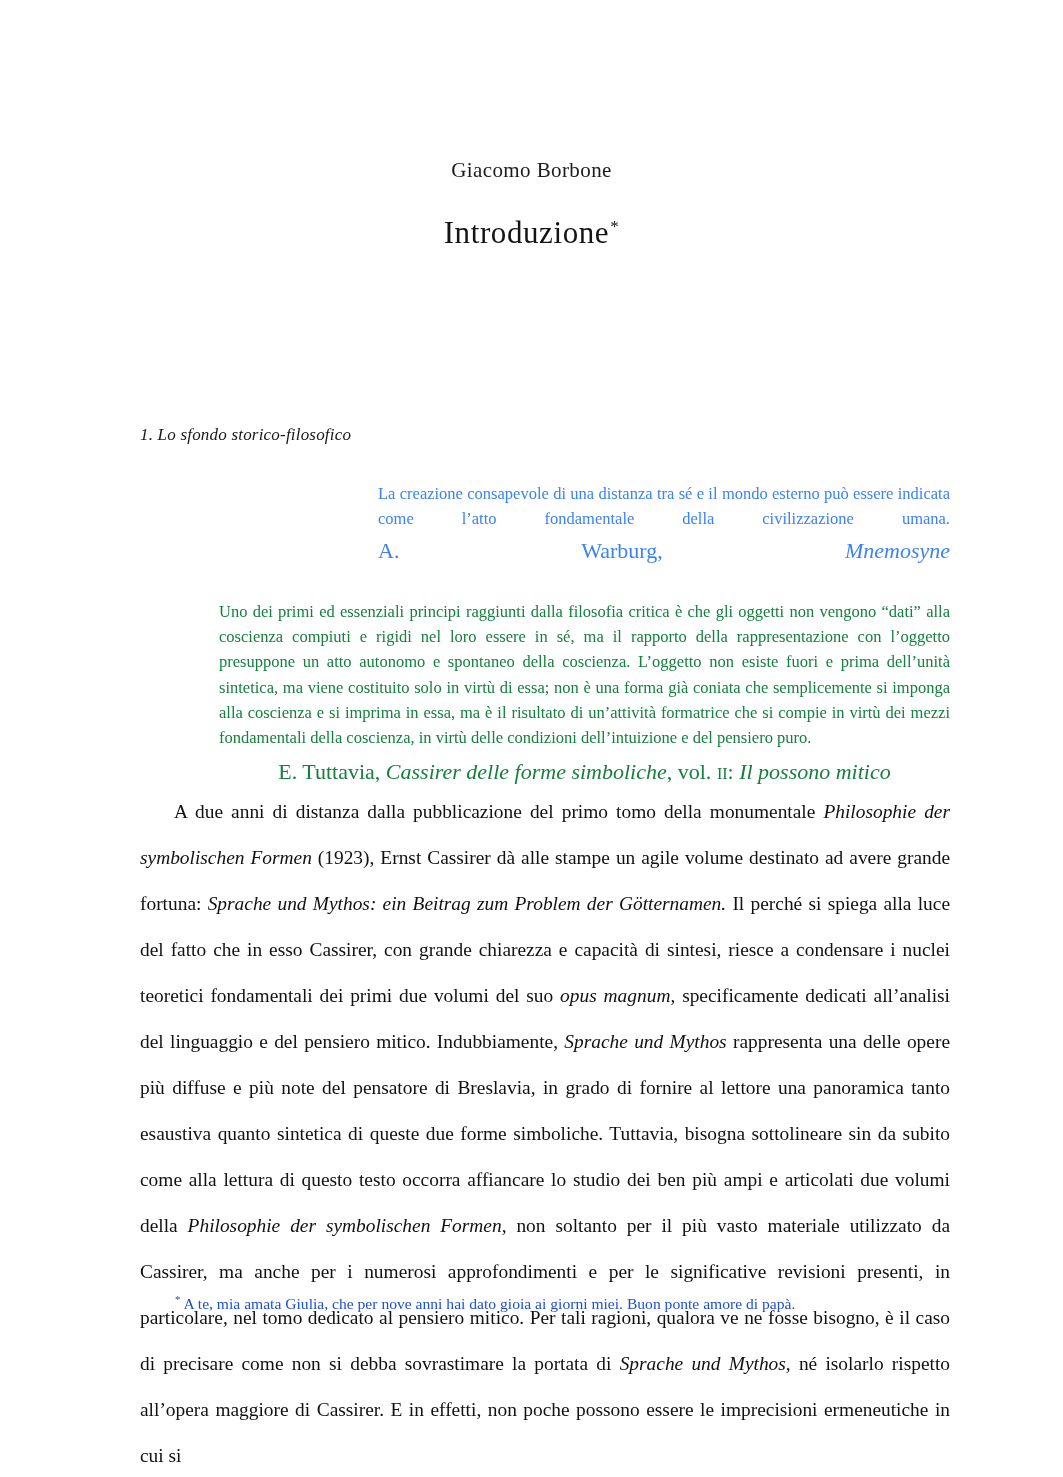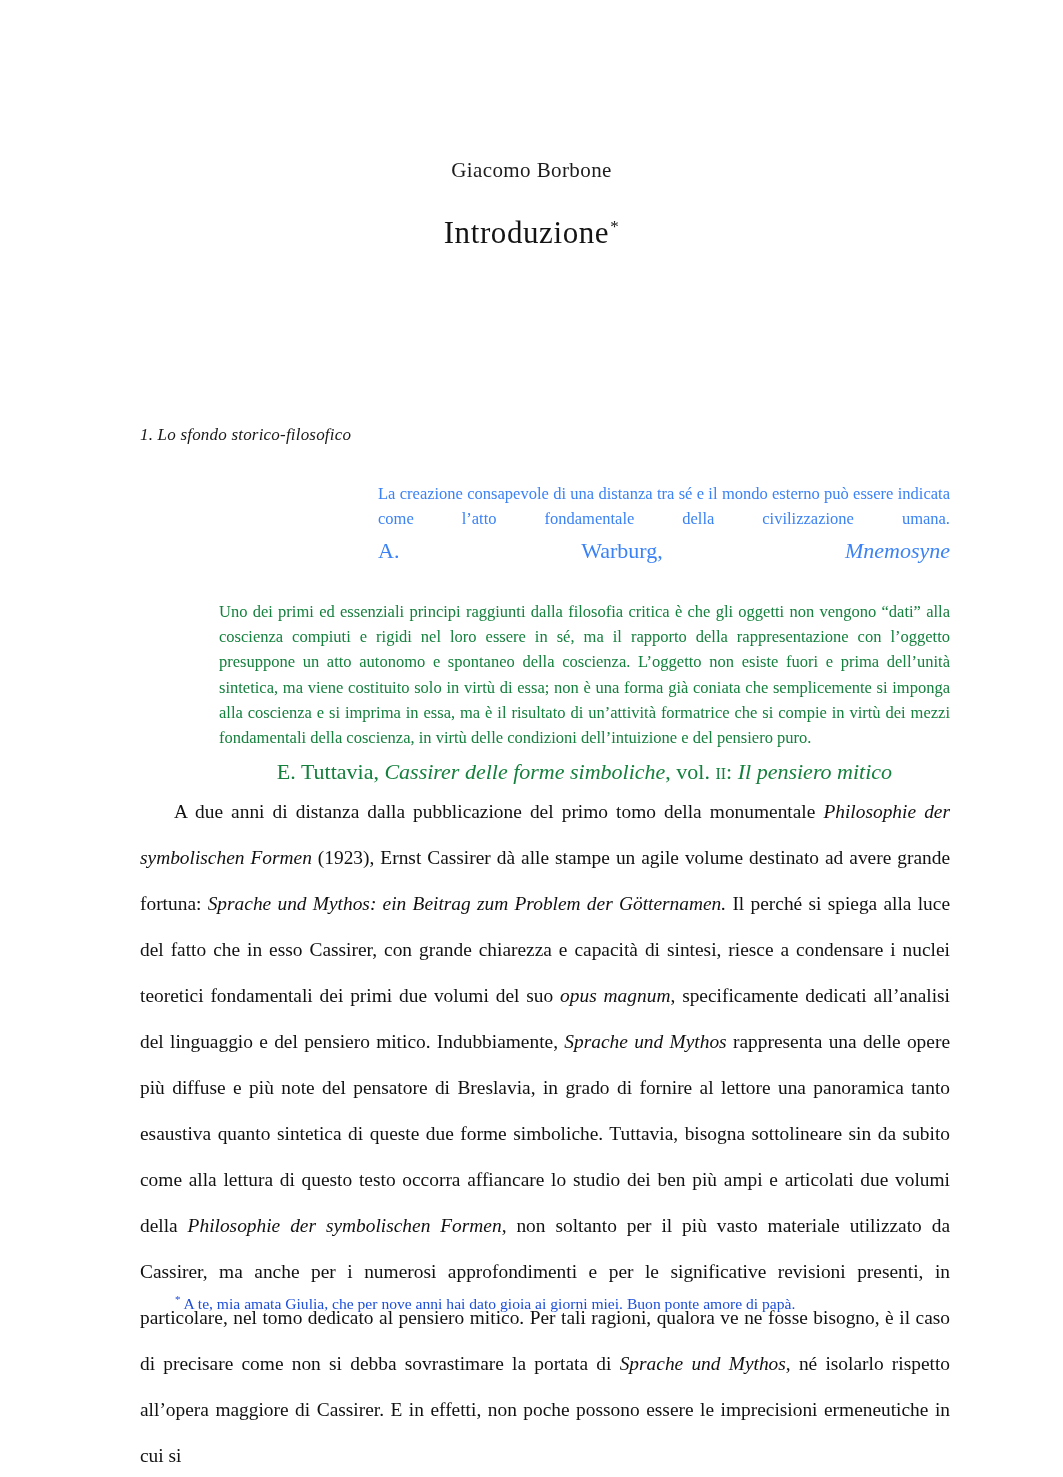--- a/index.html
+++ b/index.html
@@ -140,20 +140,20 @@
 
   <div class="section-heading">1. Lo sfondo storico-filosofico</div>
 
   <div class="epigraph-one">
     <span>La creazione consapevole di una distanza tra sé e il mondo esterno può essere indicata come l’atto fondamentale della civilizzazione umana.</span>
     <div class="attrib"><span>A. Warburg, </span><em>Mnemosyne</em></div>
   </div>
 
   <div class="epigraph-two">
     <span>Uno dei primi ed essenziali principi raggiunti dalla filosofia critica è che gli oggetti non vengono “dati” alla coscienza compiuti e rigidi nel loro essere in sé, ma il rapporto della rappresentazione con l’oggetto presuppone un atto autonomo e spontaneo della coscienza. L’oggetto non esiste fuori e prima dell’unità sintetica, ma viene costituito solo in virtù di essa; non è una forma già coniata che semplicemente si imponga alla coscienza e si imprima in essa, ma è il risultato di un’attività formatrice che si compie in virtù dei mezzi fondamentali della coscienza, in virtù delle condizioni dell’intuizione e del pensiero puro.</span>
-    <div class="attrib"><span>E. Tuttavia, </span><em>Cassirer delle forme simboliche</em><span>, vol. </span><span class="smallcaps">ii</span><span>: </span><em>Il pensiero mitico</em></div>
+    <div class="attrib"><span>E. Tuttavia, </span><em>Cassirer delle forme simboliche</em><span>, vol. </span><span class="smallcaps">ii</span><span>: </span><em>Il possono mitico</em></div>
   </div>
 
   <div class="body-text"><span>A due anni di distanza dalla pubblicazione del primo tomo della monumentale </span><em>Philosophie der symbolischen Formen</em><span> (1923), Ernst Cassirer dà alle stampe un agile volume destinato ad avere grande fortuna: </span><em>Sprache und Mythos: ein Beitrag zum Problem der Götternamen.</em><span> Il perché si spiega alla luce del fatto che in esso Cassirer, con grande chiarezza e capacità di sintesi, riesce a condensare i nuclei teoretici fondamentali dei primi due volumi del suo </span><em>opus magnum</em><span>, specificamente dedicati all’analisi del linguaggio e del pensiero mitico. Indubbiamente, </span><em>Sprache und Mythos</em><span> rappresenta una delle opere più diffuse e più note del pensatore di Breslavia, in grado di fornire al lettore una panoramica tanto esaustiva quanto sintetica di queste due forme simboliche. Tuttavia, bisogna sottolineare sin da subito come alla lettura di questo testo occorra affiancare lo studio dei ben più ampi e articolati due volumi della </span><em>Philosophie der symbolischen Formen</em><span>, non soltanto per il più vasto materiale utilizzato da Cassirer, ma anche per i numerosi approfondimenti e per le significative revisioni presenti, in particolare, nel tomo dedicato al pensiero mitico. Per tali ragioni, qualora ve ne fosse bisogno, è il caso di precisare come non si debba sovrastimare la portata di </span><em>Sprache und Mythos</em><span>, né isolarlo rispetto all’opera maggiore di Cassirer. E in effetti, non poche possono essere le imprecisioni ermeneutiche in cui si</span></div>
 
   <div class="footnote"><span class="fn-mark">*</span><span>A te, mia amata Giulia, che per nove anni hai dato gioia ai giorni miei. Buon ponte amore di papà.</span></div>
 
 </div>
 
 </body></html>

